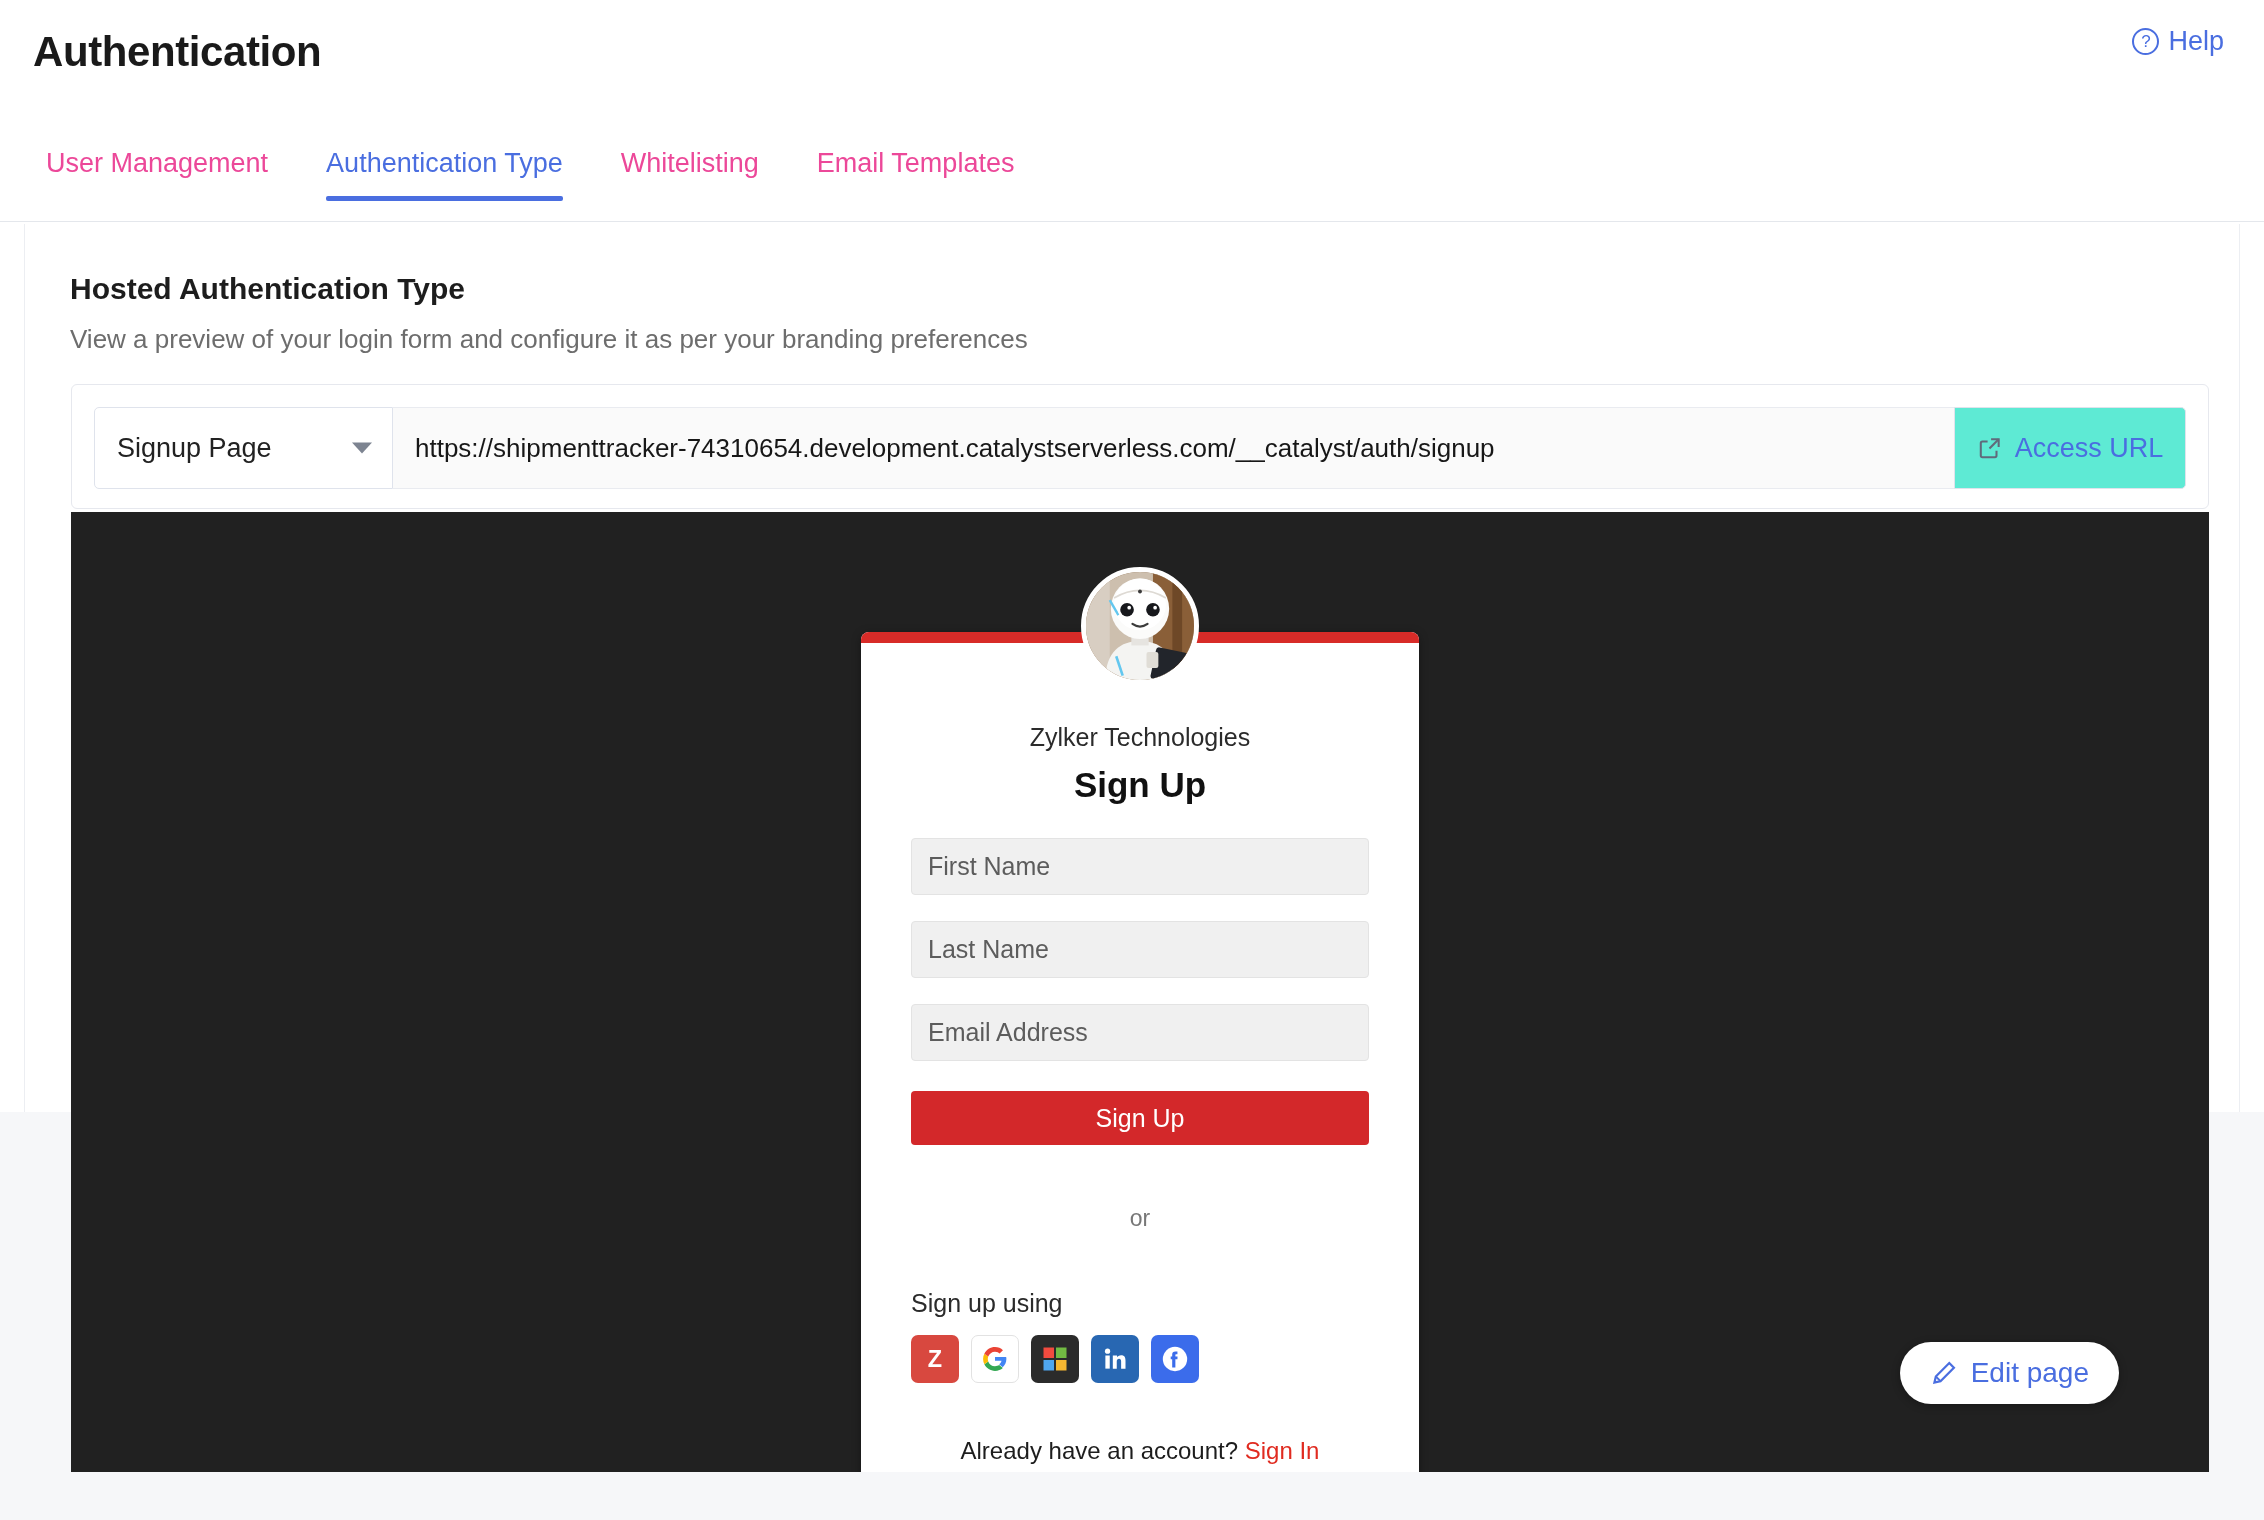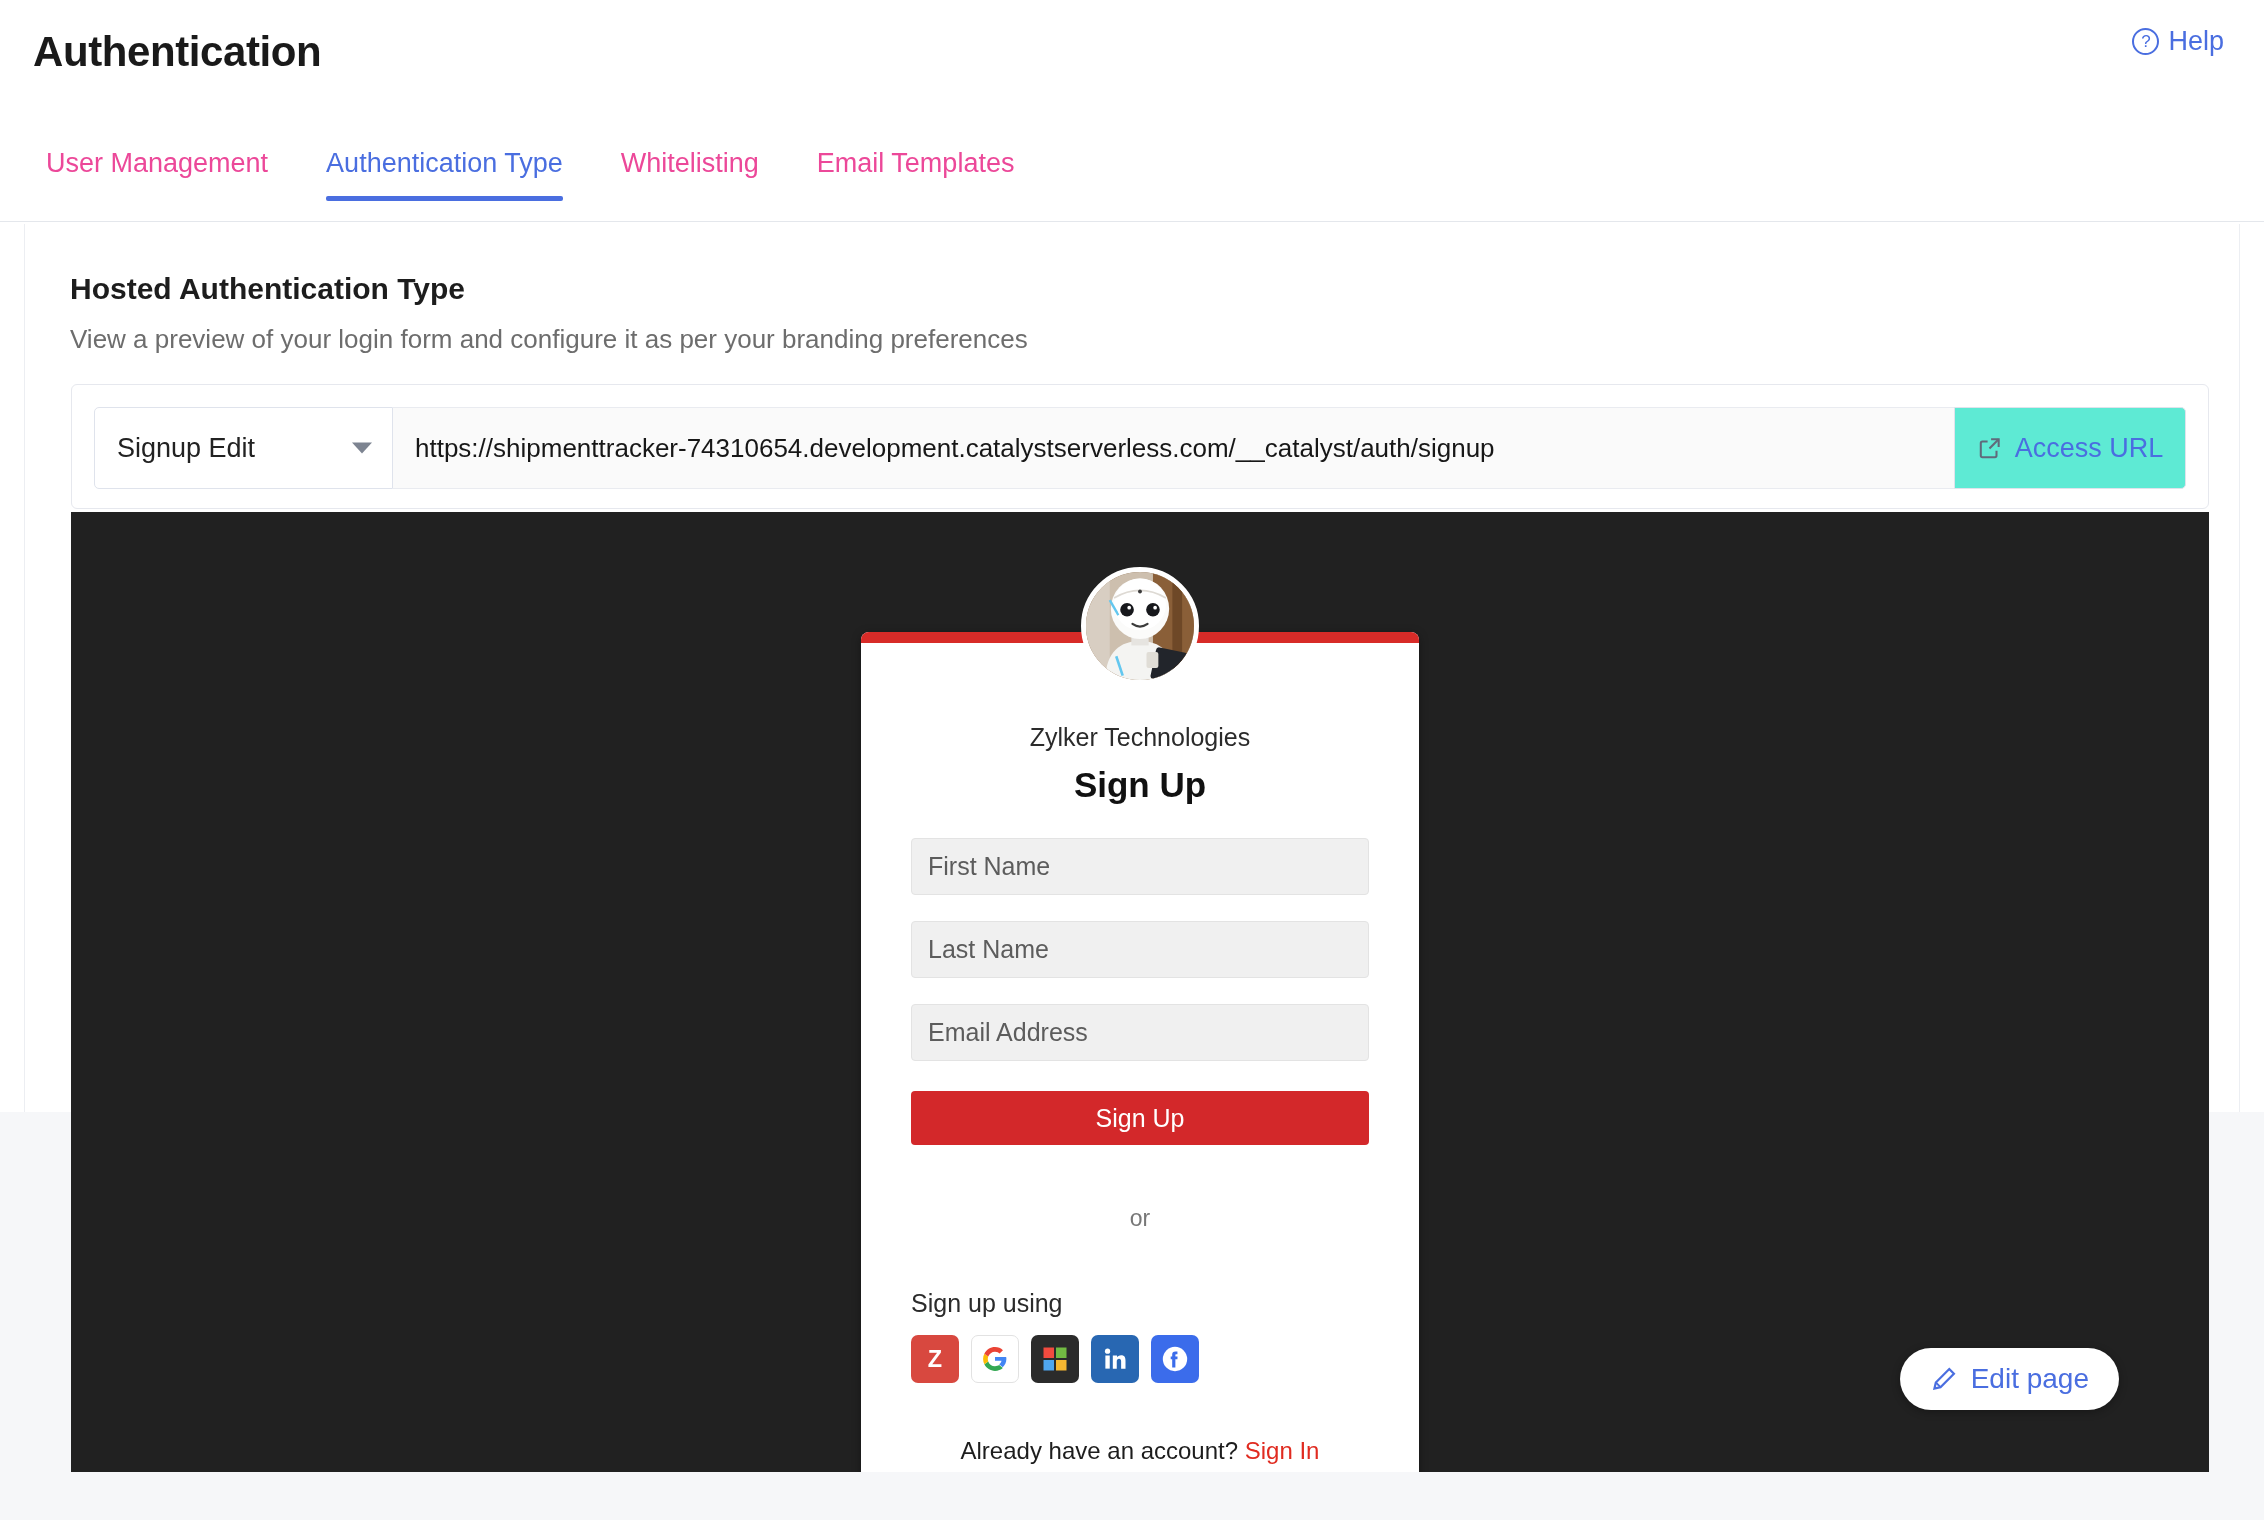--- a/index.html
+++ b/index.html
@@ -303,21 +303,21 @@
     text-align: center;
     margin-top: 54px;
     font-size: 24px;
     color: #1d1d1d;
   }
   .signin-link { color: #e02b20; cursor: pointer; }
 
   
   .edit-fab {
     position: absolute;
-    right: 90px; bottom: 62px;
+    right: 90px; bottom: 68px;
     height: 62px;
     padding: 0 30px;
     background: #ffffff;
     border-radius: 34px;
     display: flex;
     align-items: center;
     gap: 13px;
     cursor: pointer;
     box-shadow: 0 2px 8px rgba(0,0,0,0.3);
   }
@@ -346,21 +346,21 @@
 
   <div class="content">
 
     <div class="section-title">Hosted Authentication Type</div>
     <div class="section-sub">View a preview of your login form and configure it as per your branding preferences</div>
 
     <div class="url-card">
       <div class="url-row">
 
         <div class="select-box">
-          <span class="select-label">Signup Edit</span>
+          <span class="select-label">Signup Page</span>
           <span class="caret"></span>
         </div>
 
         <div class="url-field">
           <span class="url-text">https://shipmenttracker-74310654.development.catalystserverless.com/__catalyst/auth/signup</span>
         </div>
 
         <div class="access-btn">
           <svg class="ext-icon" viewBox="0 0 24 24" fill="none" stroke="#606a7b" stroke-width="1.9">
             <path d="M13 4h7v7"></path>

